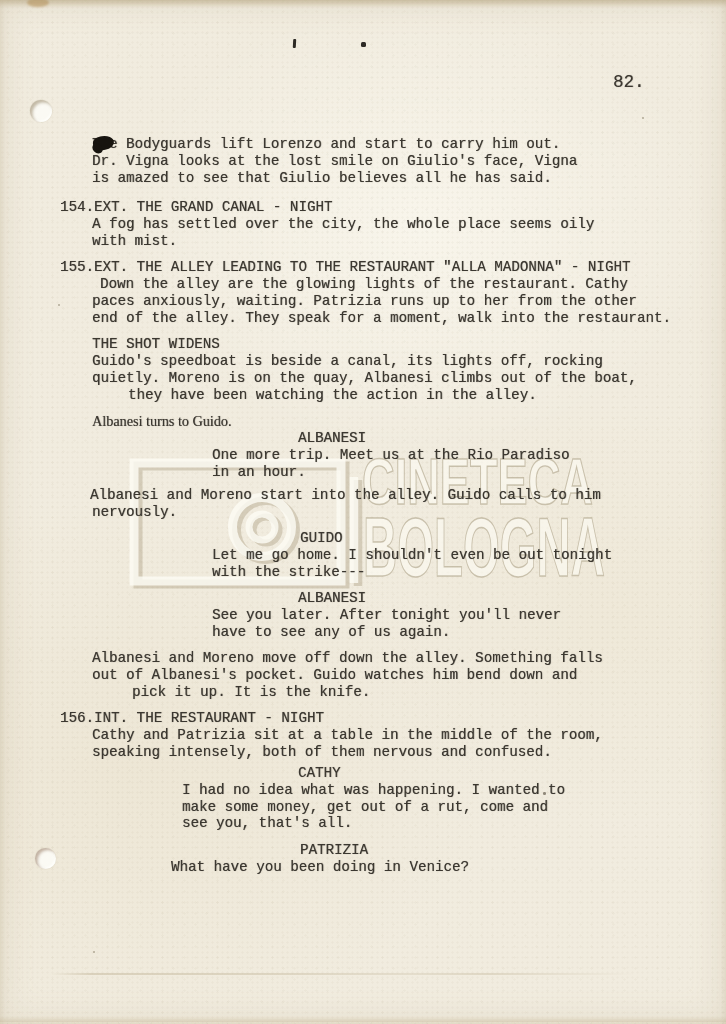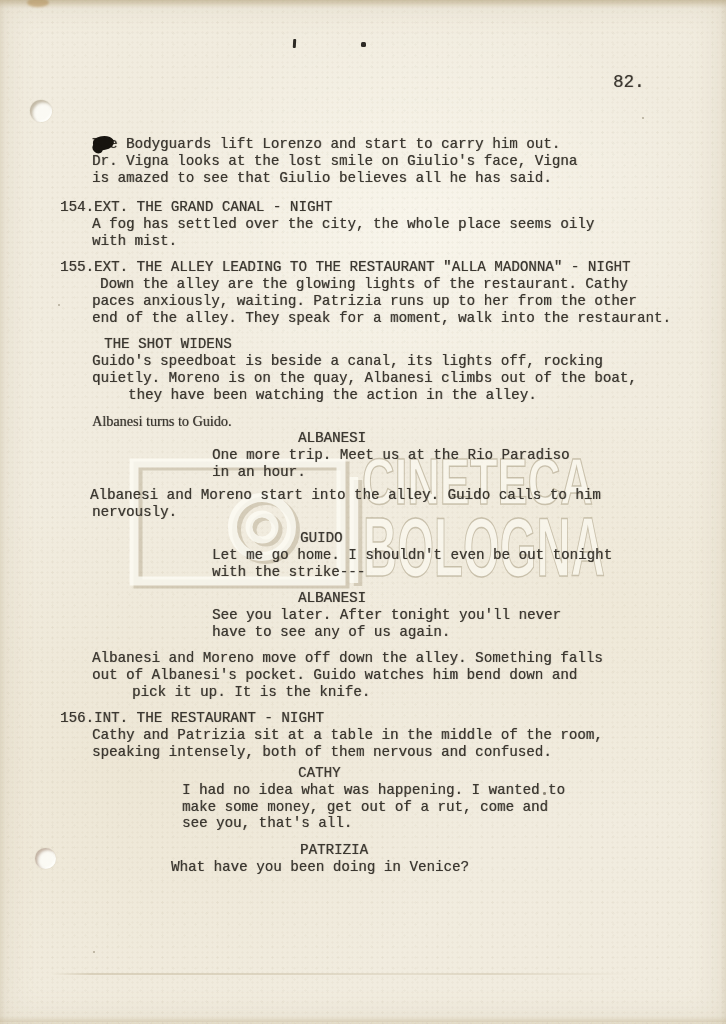--- a/index.html
+++ b/index.html
@@ -86,21 +86,21 @@
       <div class="tline" style="left: 92px; top: 136px;">The Bodyguards lift Lorenzo and start to carry him out.</div>
       <div class="tline" style="left: 92px; top: 153px;">Dr. Vigna looks at the lost smile on Giulio's face, Vigna</div>
       <div class="tline" style="left: 92px; top: 170px;">is amazed to see that Giulio believes all he has said.</div>
       <div class="tline" style="left: 60px; top: 199px;">154.EXT. THE GRAND CANAL - NIGHT</div>
       <div class="tline" style="left: 92px; top: 216px;">A fog has settled over the city, the whole place seems oily</div>
       <div class="tline" style="left: 92px; top: 233px;">with mist.</div>
       <div class="tline" style="left: 60px; top: 259px;">155.EXT. THE ALLEY LEADING TO THE RESTAURANT "ALLA MADONNA" - NIGHT</div>
       <div class="tline" style="left: 100px; top: 276px;">Down the alley are the glowing lights of the restaurant. Cathy</div>
       <div class="tline" style="left: 92px; top: 293px;">paces anxiously, waiting. Patrizia runs up to her from the other</div>
       <div class="tline" style="left: 92px; top: 310px;">end of the alley. They speak for a moment, walk into the restaurant.</div>
-      <div class="tline" style="left: 92px; top: 336px; margin-left: 12px;">THE SHOT WIDENS</div>
+      <div class="tline" style="left: 92px; top: 336px;">THE SHOT WIDENS</div>
       <div class="tline" style="left: 92px; top: 353px;">Guido's speedboat is beside a canal, its lights off, rocking</div>
       <div class="tline" style="left: 92px; top: 370px;">quietly. Moreno is on the quay, Albanesi climbs out of the boat,</div>
       <div class="tline" style="left: 92px; top: 387px; margin-left: 36px;">they have been watching the action in the alley.</div>
       <div class="tline" style="left: 92px; top: 413px; font-family: Liberation Serif, serif;">Albanesi turns to Guido.</div>
       <div class="tline" style="left: 298px; top: 430px;">ALBANESI</div>
       <div class="tline" style="left: 212px; top: 447px;">One more trip. Meet us at the Rio Paradiso</div>
       <div class="tline" style="left: 212px; top: 464px;">in an hour.</div>
       <div class="tline" style="left: 90px; top: 487px;">Albanesi and Moreno start into the alley. Guido calls to him</div>
       <div class="tline" style="left: 92px; top: 504px;">nervously.</div>
       <div class="tline" style="left: 300px; top: 530px;">GUIDO</div>

